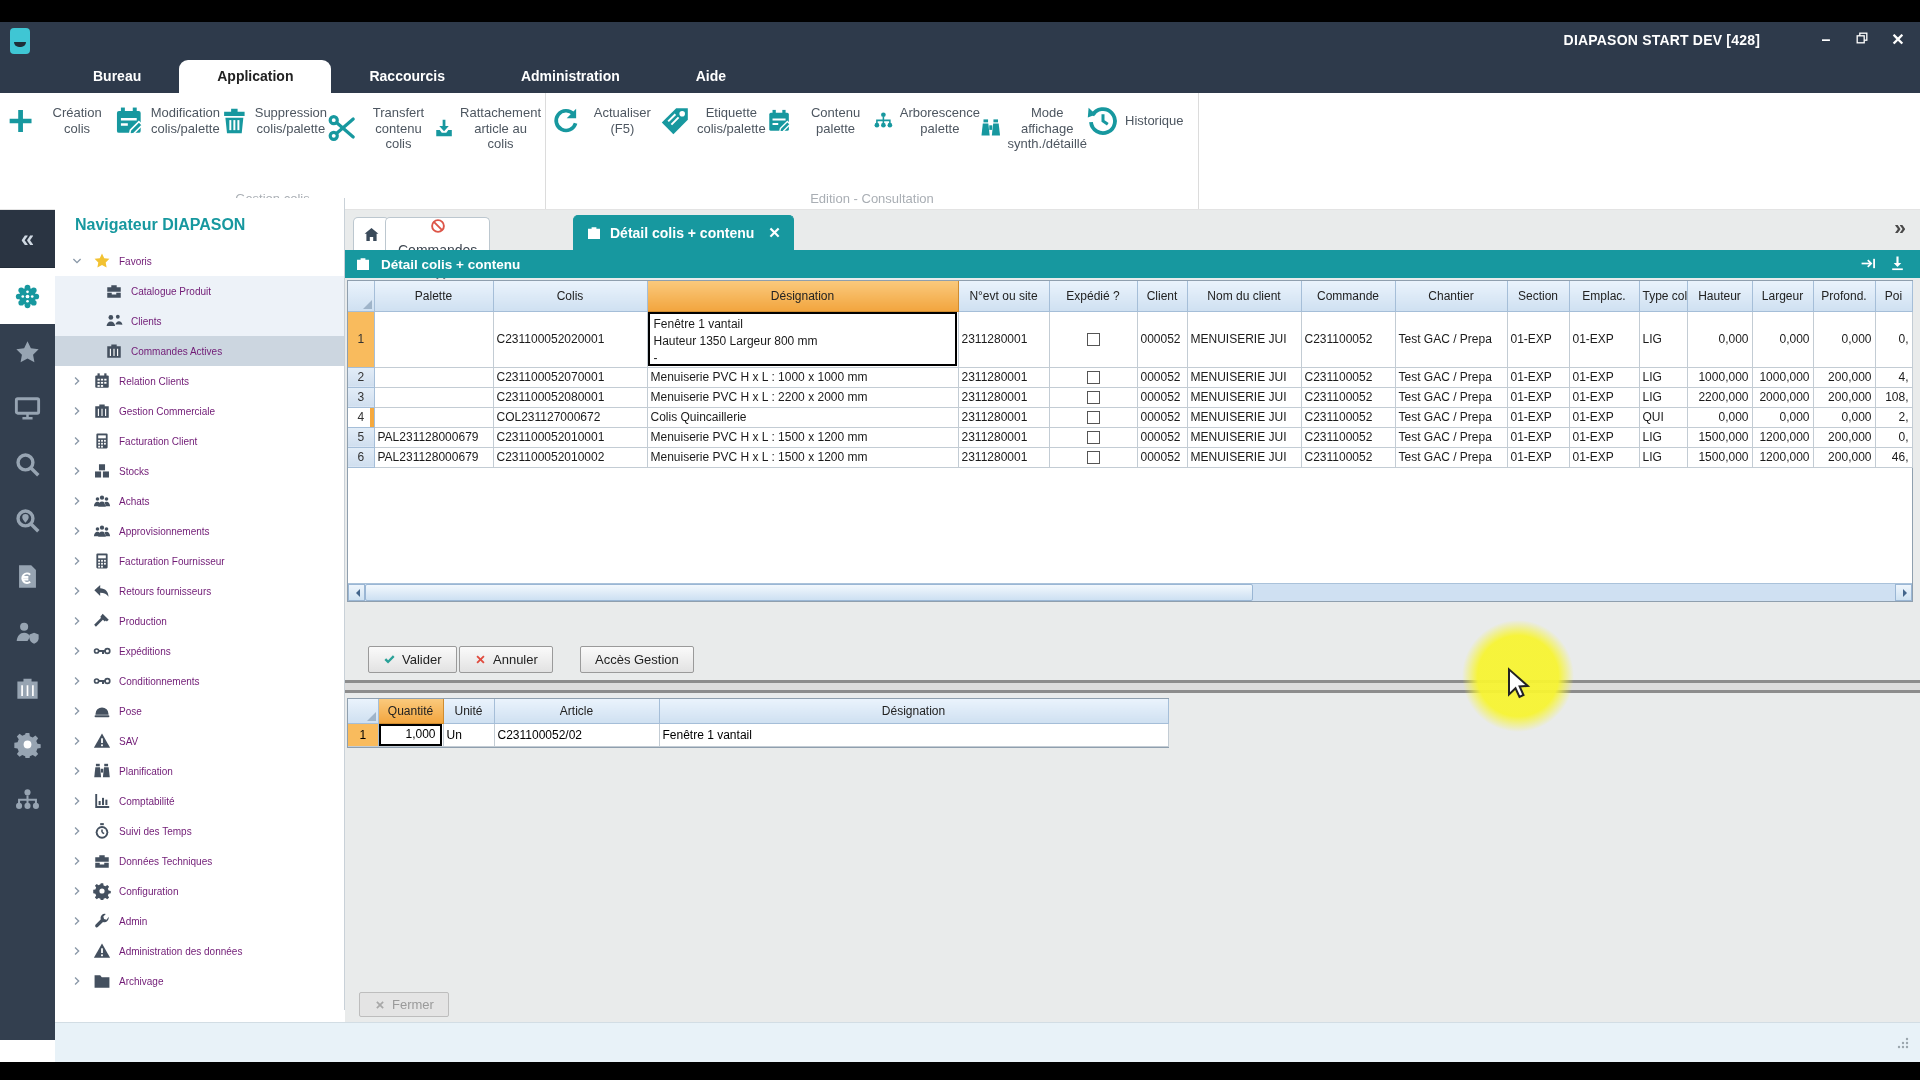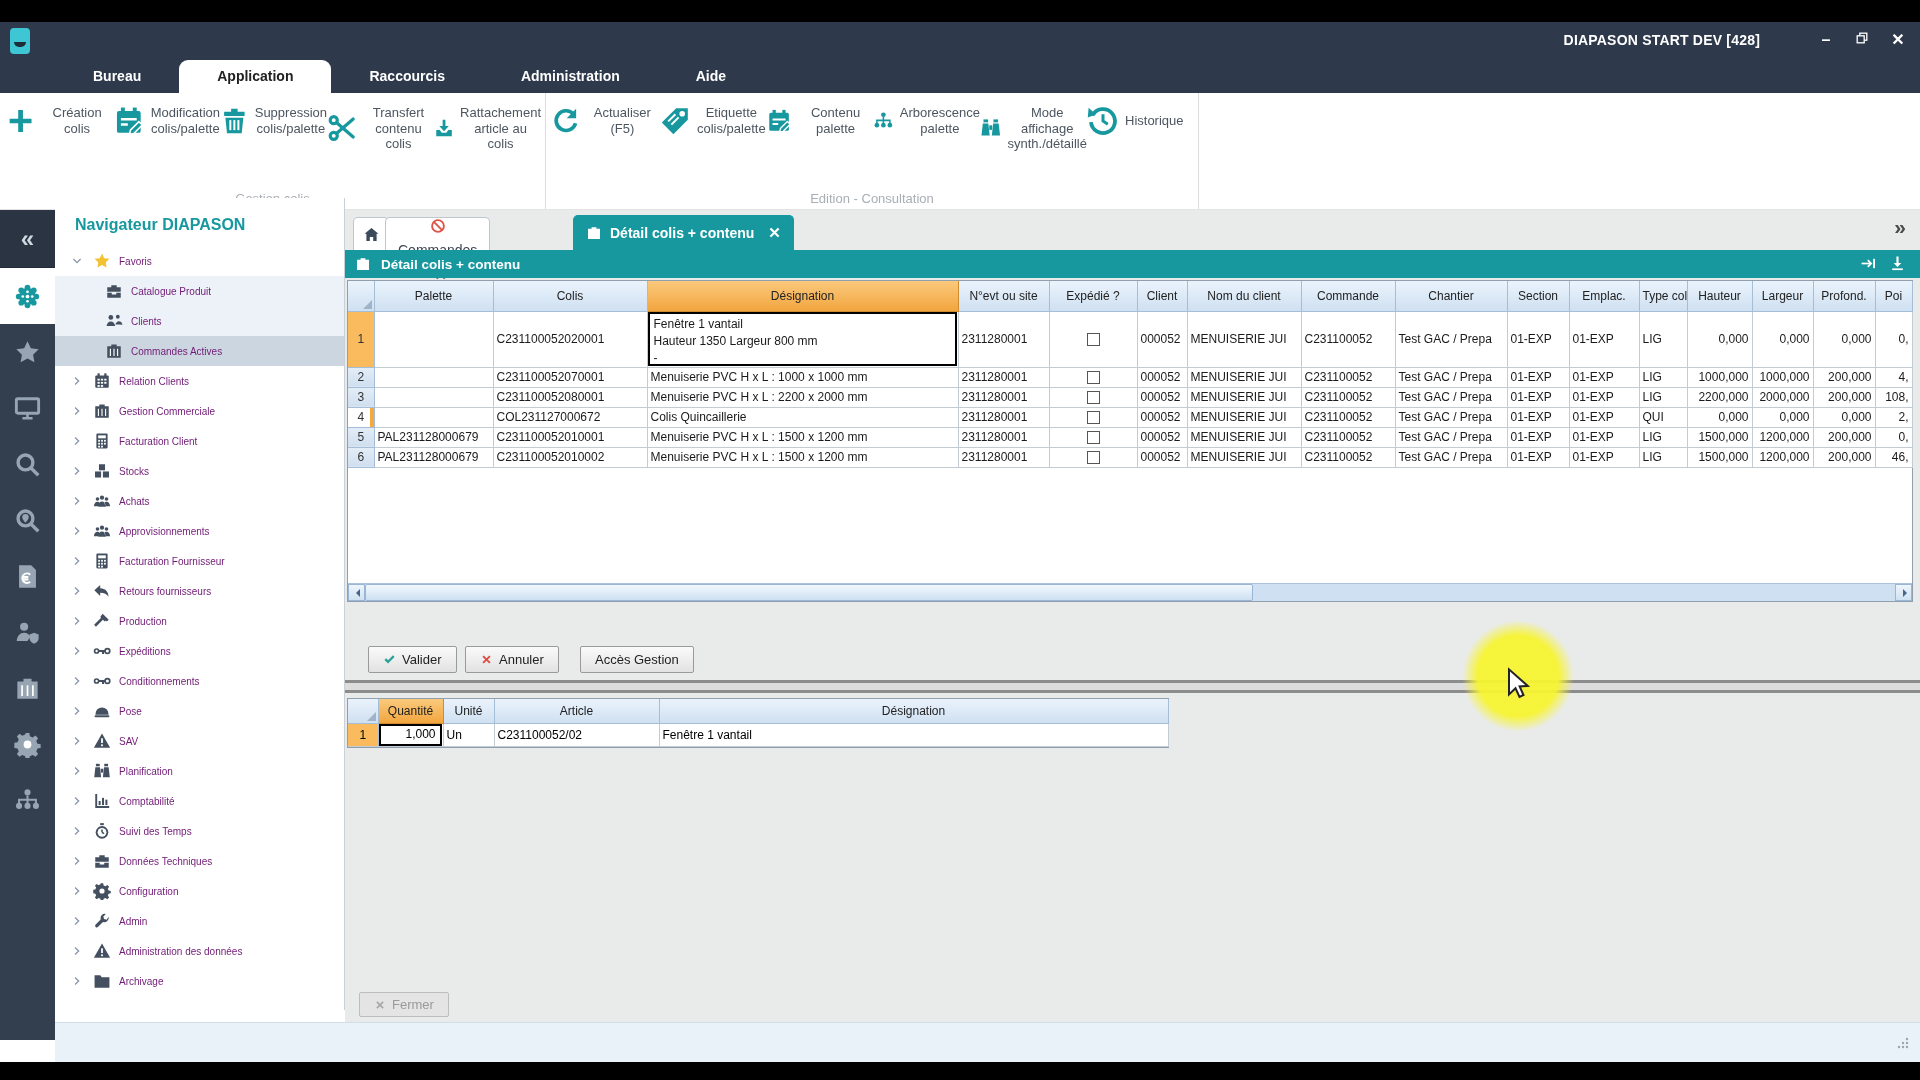--- a/index.html
+++ b/index.html
@@ -954,21 +954,21 @@
 
     <div class="actions">
       <button class="abtn" style="left:23px;">
         <span class="ic">
             <svg viewBox="0 0 16 16">
               <path d="M1.8 8.6L3.9 6.5l2.4 2.4L12.2 2.8l2 2-8 8.2z" fill="#2aa198"></path>
             </svg>
           </span>
         <span>Valider</span>
       </button>
-      <button class="abtn" style="left:120px;">
+      <button class="abtn" style="left:114px;">
         <span class="ic">
             <svg viewBox="0 0 16 16">
               <path d="M3 4.6L4.6 3 8 6.4 11.4 3 13 4.6 9.6 8l3.4 3.4-1.6 1.6L8 9.6 4.6 13 3 11.4 6.4 8z" fill="#e04b3e"></path>
             </svg>
           </span>
         <span>Annuler</span>
       </button>
       <button class="abtn" style="left:235px;">
         <span>Accès Gestion</span>
       </button>

